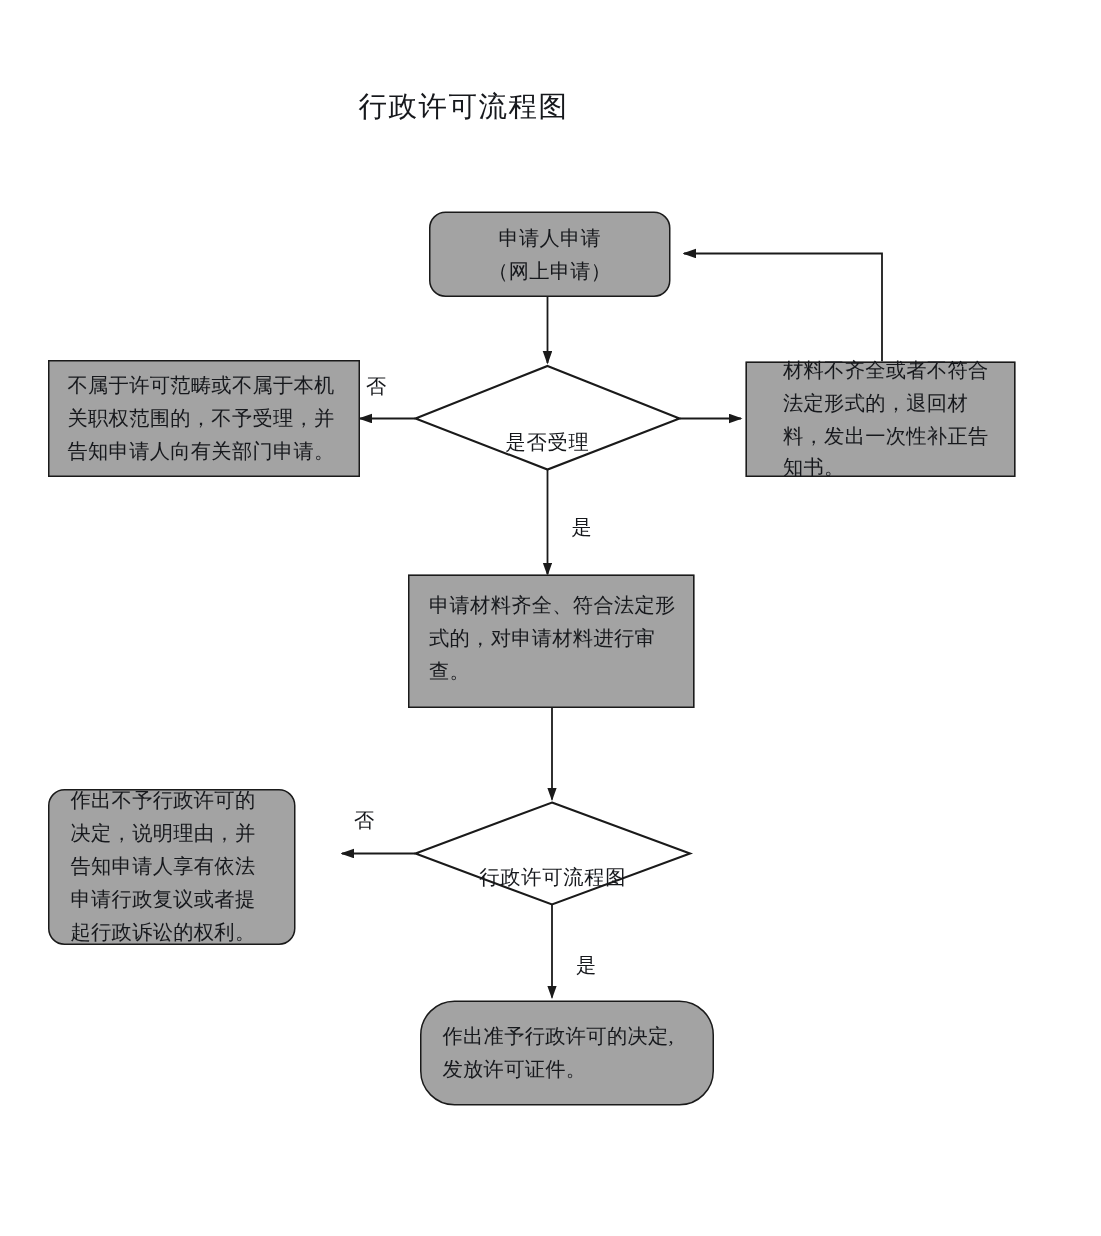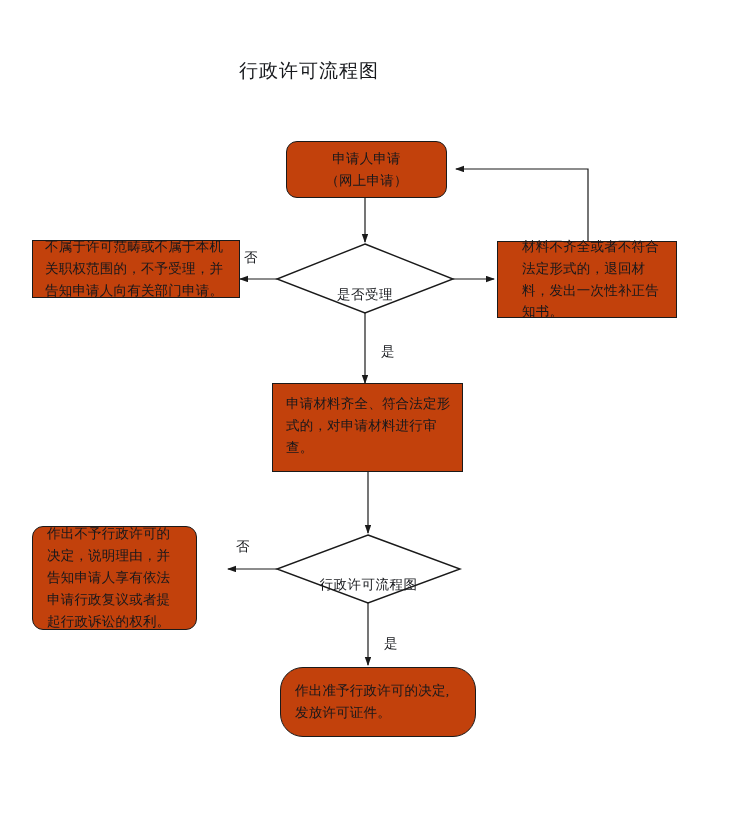--- a/index.html
+++ b/index.html
@@ -22,21 +22,21 @@
     position: absolute;
     left: 0;
     top: 0;
     width: 734px;
     height: 824px;
   }
   .node {
     position: absolute;
     box-sizing: border-box;
     border: 1px solid #1a1a1a;
-    background: #c2410c;
+    background: #a3a3a3;
     display: flex;
     font-size: 13.5px;
     line-height: 1.62;
     color: #16181c;
     letter-spacing: 0.2px;
   }
   .node .txt {
     width: 100%;
   }
   .node.rounded {
@@ -129,21 +129,21 @@
 
   <div id="page-title">行政许可流程图</div>
 
   <div class="node rounded center" style="left:286px; top:141px; width:161px; height:57px;">
     <div class="txt">
       <div>申请人申请</div>
       <div>（网上申请）</div>
     </div>
   </div>
 
-  <div class="node midleft pad-a" style="left:32px; top:240px; width:208px; height:58px;">
+  <div class="node midleft pad-a" style="left:32px; top:240px; width:208px; height:78px;">
     <div class="txt">不属于许可范畴或不属于本机关职权范围的，不予受理，并告知申请人向有关部门申请。</div>
   </div>
 
   <div class="node midleft pad-a" style="left:497px; top:241px; width:180px; height:77px;padding-left:24px;">
     <div class="txt">材料不齐全或者不符合法定形式的，退回材料，发出一次性补正告知书。</div>
   </div>
 
   <div class="diamond" style="left:277px; top:244px; width:176px; height:69px;">
     <div class="dlabel">是否受理</div>
   </div>

